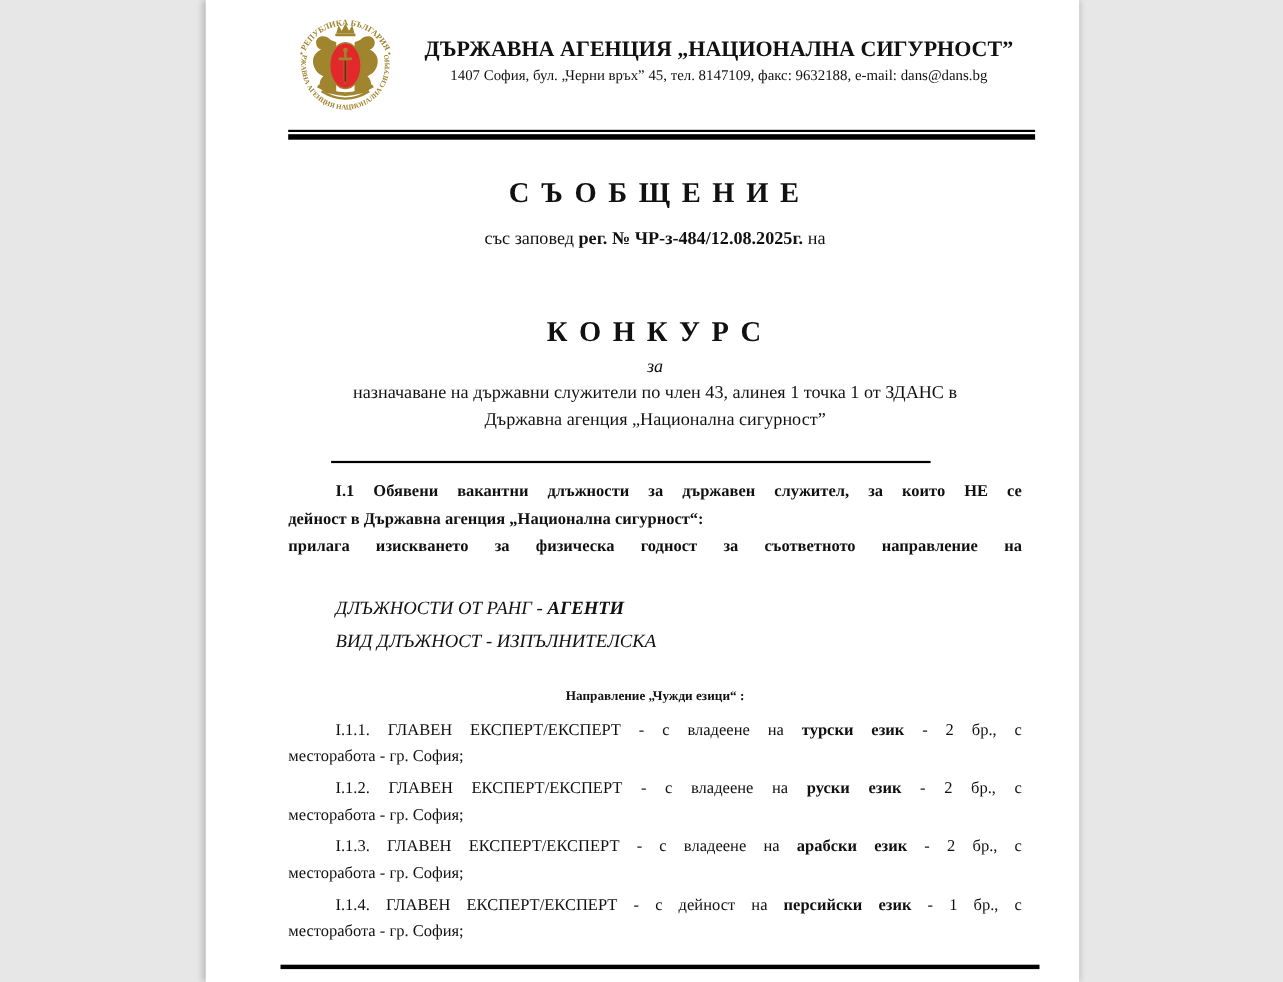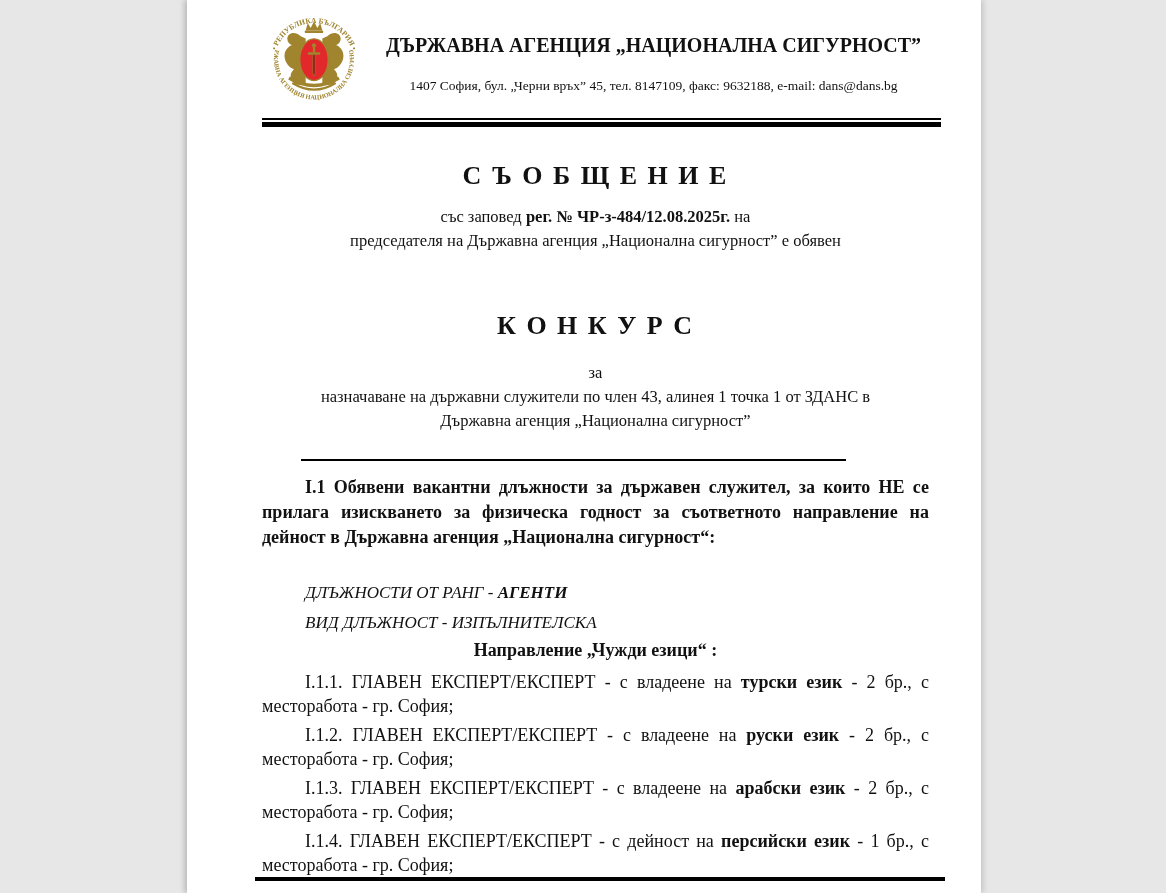--- a/index.html
+++ b/index.html
@@ -34,21 +34,21 @@
   .header-text { flex: 1; text-align: center; margin-top: 24px; }
   .agency-title {
     font-weight: bold;
     font-size: 20px;
     line-height: 26px;
     white-space: nowrap;
   }
   .agency-address {
     font-size: 13.5px;
     line-height: 17px;
-    margin-top: 19px;
+    margin-top: 2px;
     white-space: nowrap;
   }
   .top-rule { margin: 10px 40px 0 75px; }
   .rule-thin  { height: 2px; background: #000; }
   .rule-thick { height: 5px; background: #000; margin-top: 2px; }
   
   .content { padding: 0 52px 0 75px; }
   .h-big {
     text-align: center;
     font-weight: bold;
@@ -57,38 +57,39 @@
     letter-spacing: 2px;
   }
   .announce-heading { margin-top: 34px; }
   .center-line {
     text-align: center;
     font-size: 16.5px;
     line-height: 24px;
   }
   .order-line { margin-top: 14px; font-family: Liberation Serif, serif; }
   .contest-heading { margin-top: 58px; }
-  .contest-sub { margin-top: 20px; }
+  .contest-sub { margin-top: 4px; font-style: italic; }
   .purpose { white-space: pre-line; }
   .mid-divider {
     height: 2px;
     background: #000;
     width: 545px;
     margin: 26px 0 0 39px;
   }
-  .para { font-size: 18px; line-height: 25px; }
+  .para { font-size: 15px; line-height: 25px; }
   .jline { text-align: justify; text-align-last: justify; }
   .jline:first-child { text-indent: 43px; }
   .jline-last { text-align-last: left; }
   .i1-para { margin-top: 14px; font-weight: bold; }
   .ranks { margin-top: 28px; margin-left: 43px; font-style: italic; font-size: 17px; line-height: 30px; }
   .direction-heading {
+    margin-top: 22px;
     text-align: center;
     font-weight: bold;
-    font-size: 18px;
+    font-size: 12px;
     line-height: 24px;
   }
   .vacancy-list { margin-top: 8px; }
   .vacancy { line-height: 24px; margin-bottom: 5px; }
   .b { font-weight: bold; }
   .bottom-rule {
     position: absolute;
     left: 68px;
     top: 877px;
     width: 690px;
@@ -154,33 +155,32 @@
 
     <div class="top-rule">
       <div class="rule-thin"></div>
       <div class="rule-thick"></div>
     </div>
 
     <div class="content">
 
       <div class="h-big announce-heading">С Ъ О Б Щ Е Н И Е</div>
       <div class="center-line order-line"><span>със заповед </span><span class="b">рег. № ЧР-з-484/12.08.2025г.</span><span> на</span></div>
-      <div class="center-line">председателя на Държавна агенция „Национална сигурност” е обявен</div>
 
       <div class="h-big contest-heading">К О Н К У Р С</div>
       <div class="center-line contest-sub">за</div>
       <div class="center-line purpose">назначаване на държавни служители по член 43, алинея 1 точка 1 от ЗДАНС в
 Държавна агенция „Национална сигурност”</div>
 
       <div class="mid-divider"></div>
 
       <div class="para i1-para">
           <div class="jline"><span>I.1 Обявени вакантни длъжности за държавен служител, за които НЕ се</span></div>
+          <div class="jline jline-last"><span>дейност в Държавна агенция „Национална сигурност“:</span></div>
           <div class="jline"><span>прилага изискването за физическа годност за съответното направление на</span></div>
-          <div class="jline jline-last"><span>дейност в Държавна агенция „Национална сигурност“:</span></div>
         </div>
 
       <div class="ranks">
         <div><span>ДЛЪЖНОСТИ ОТ РАНГ - </span><span class="b">АГЕНТИ</span></div>
         <div><span>ВИД ДЛЪЖНОСТ - ИЗПЪЛНИТЕЛСКА</span></div>
       </div>
 
       <div class="direction-heading">Направление „Чужди езици“ :</div>
 
       <div class="vacancy-list">

